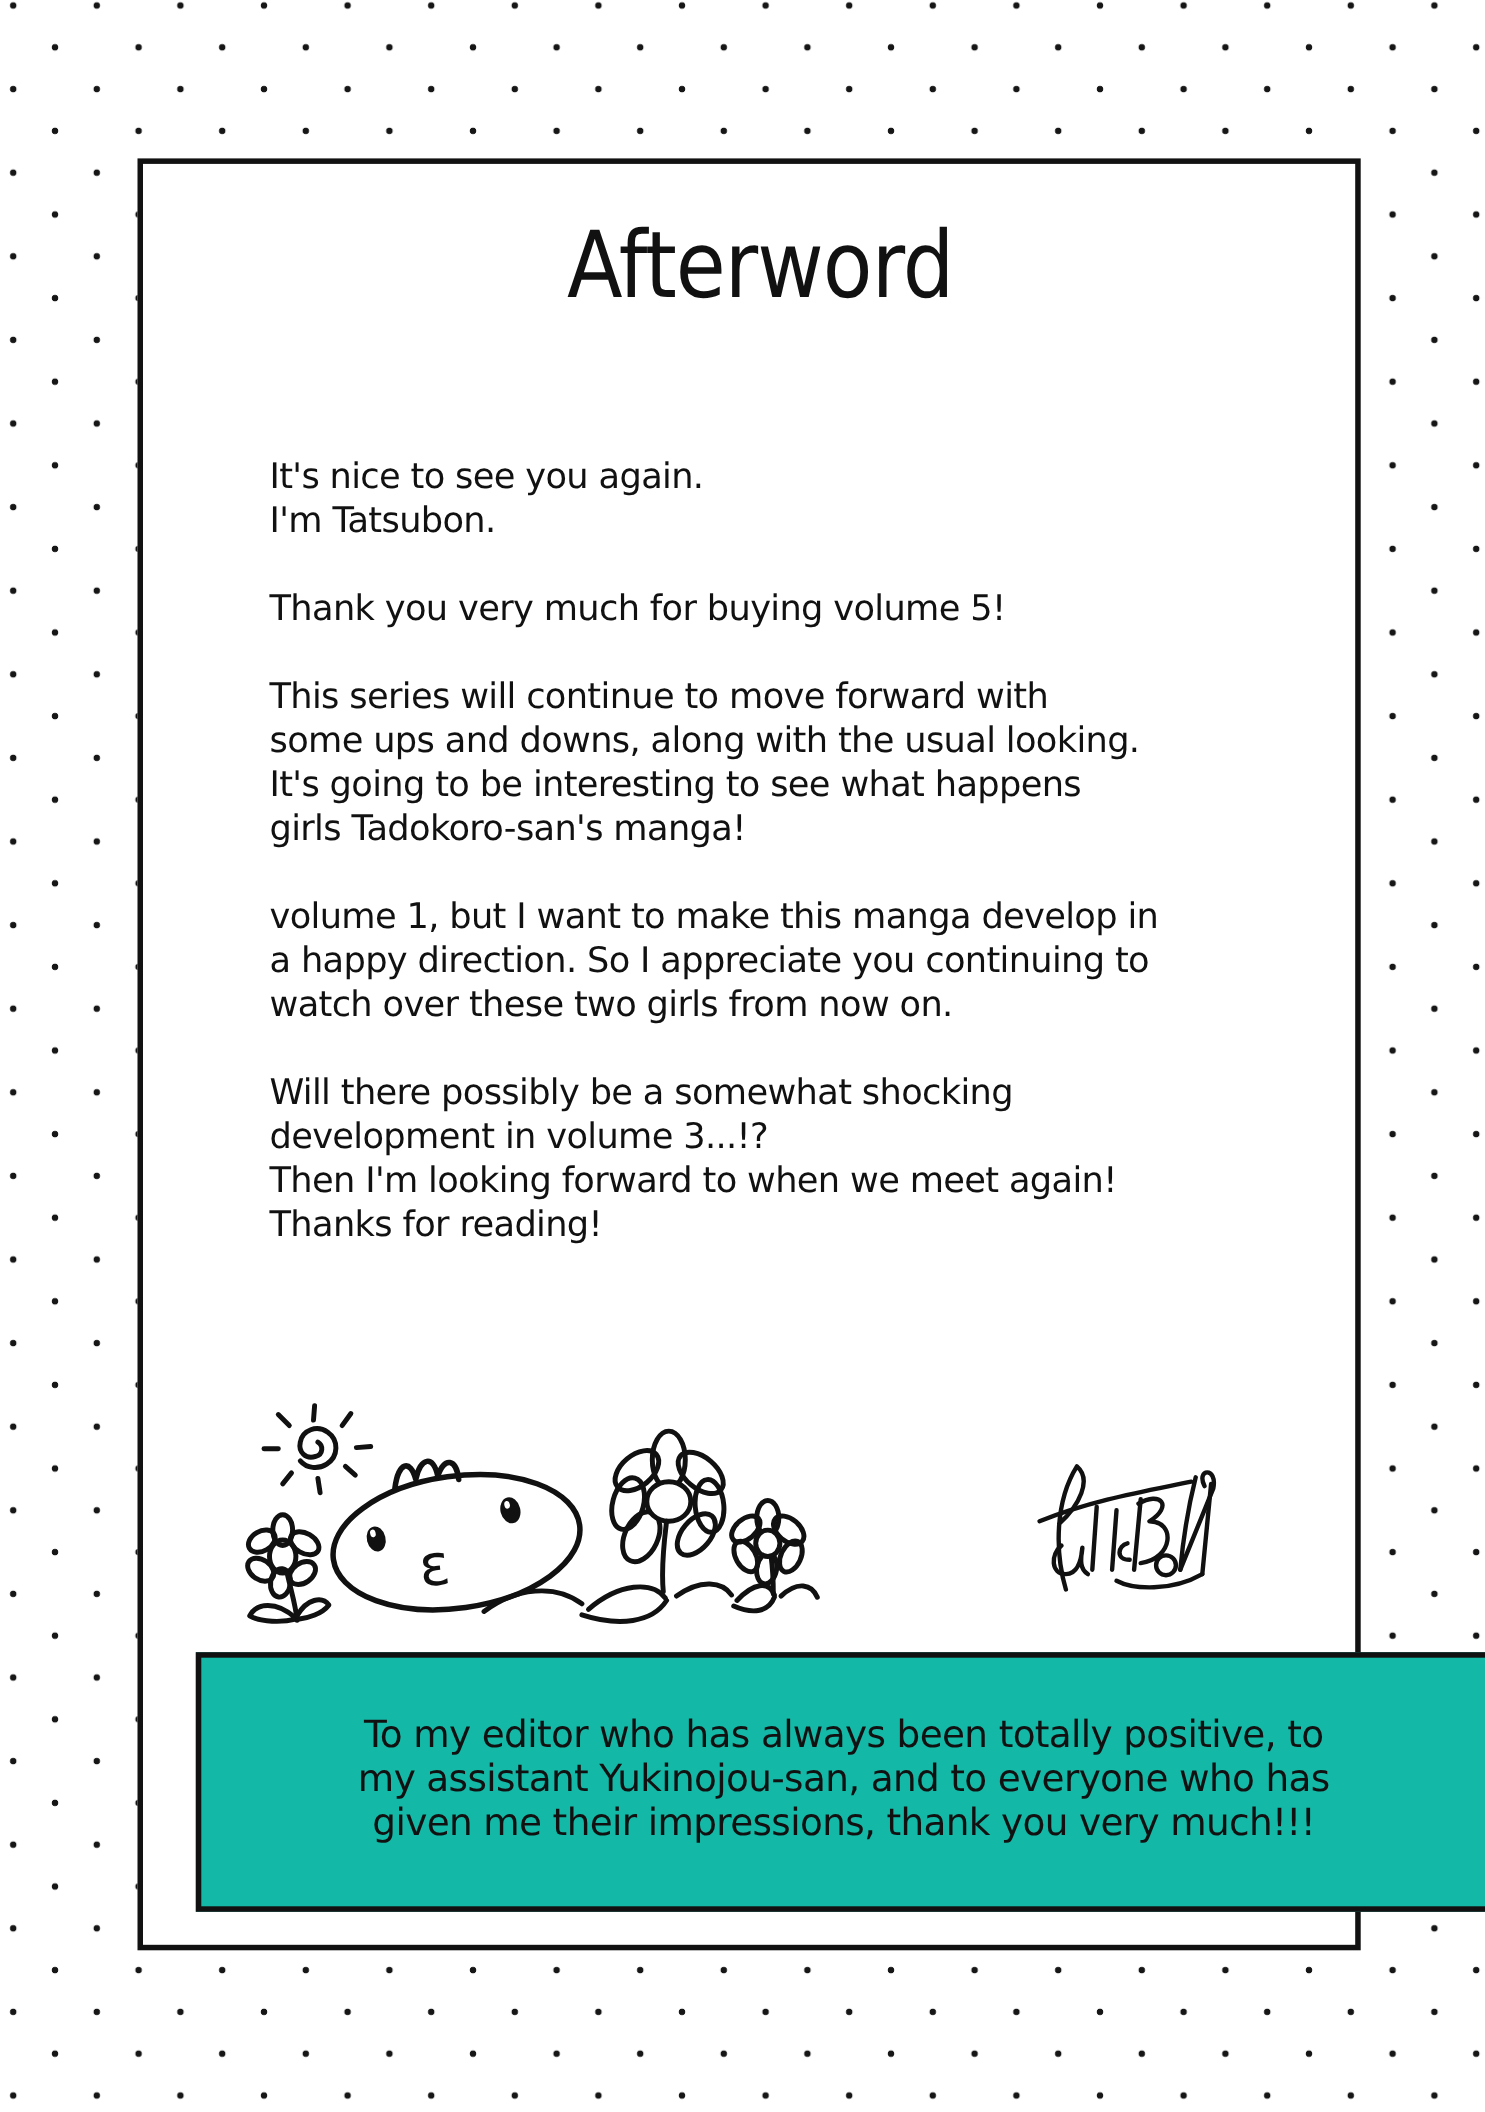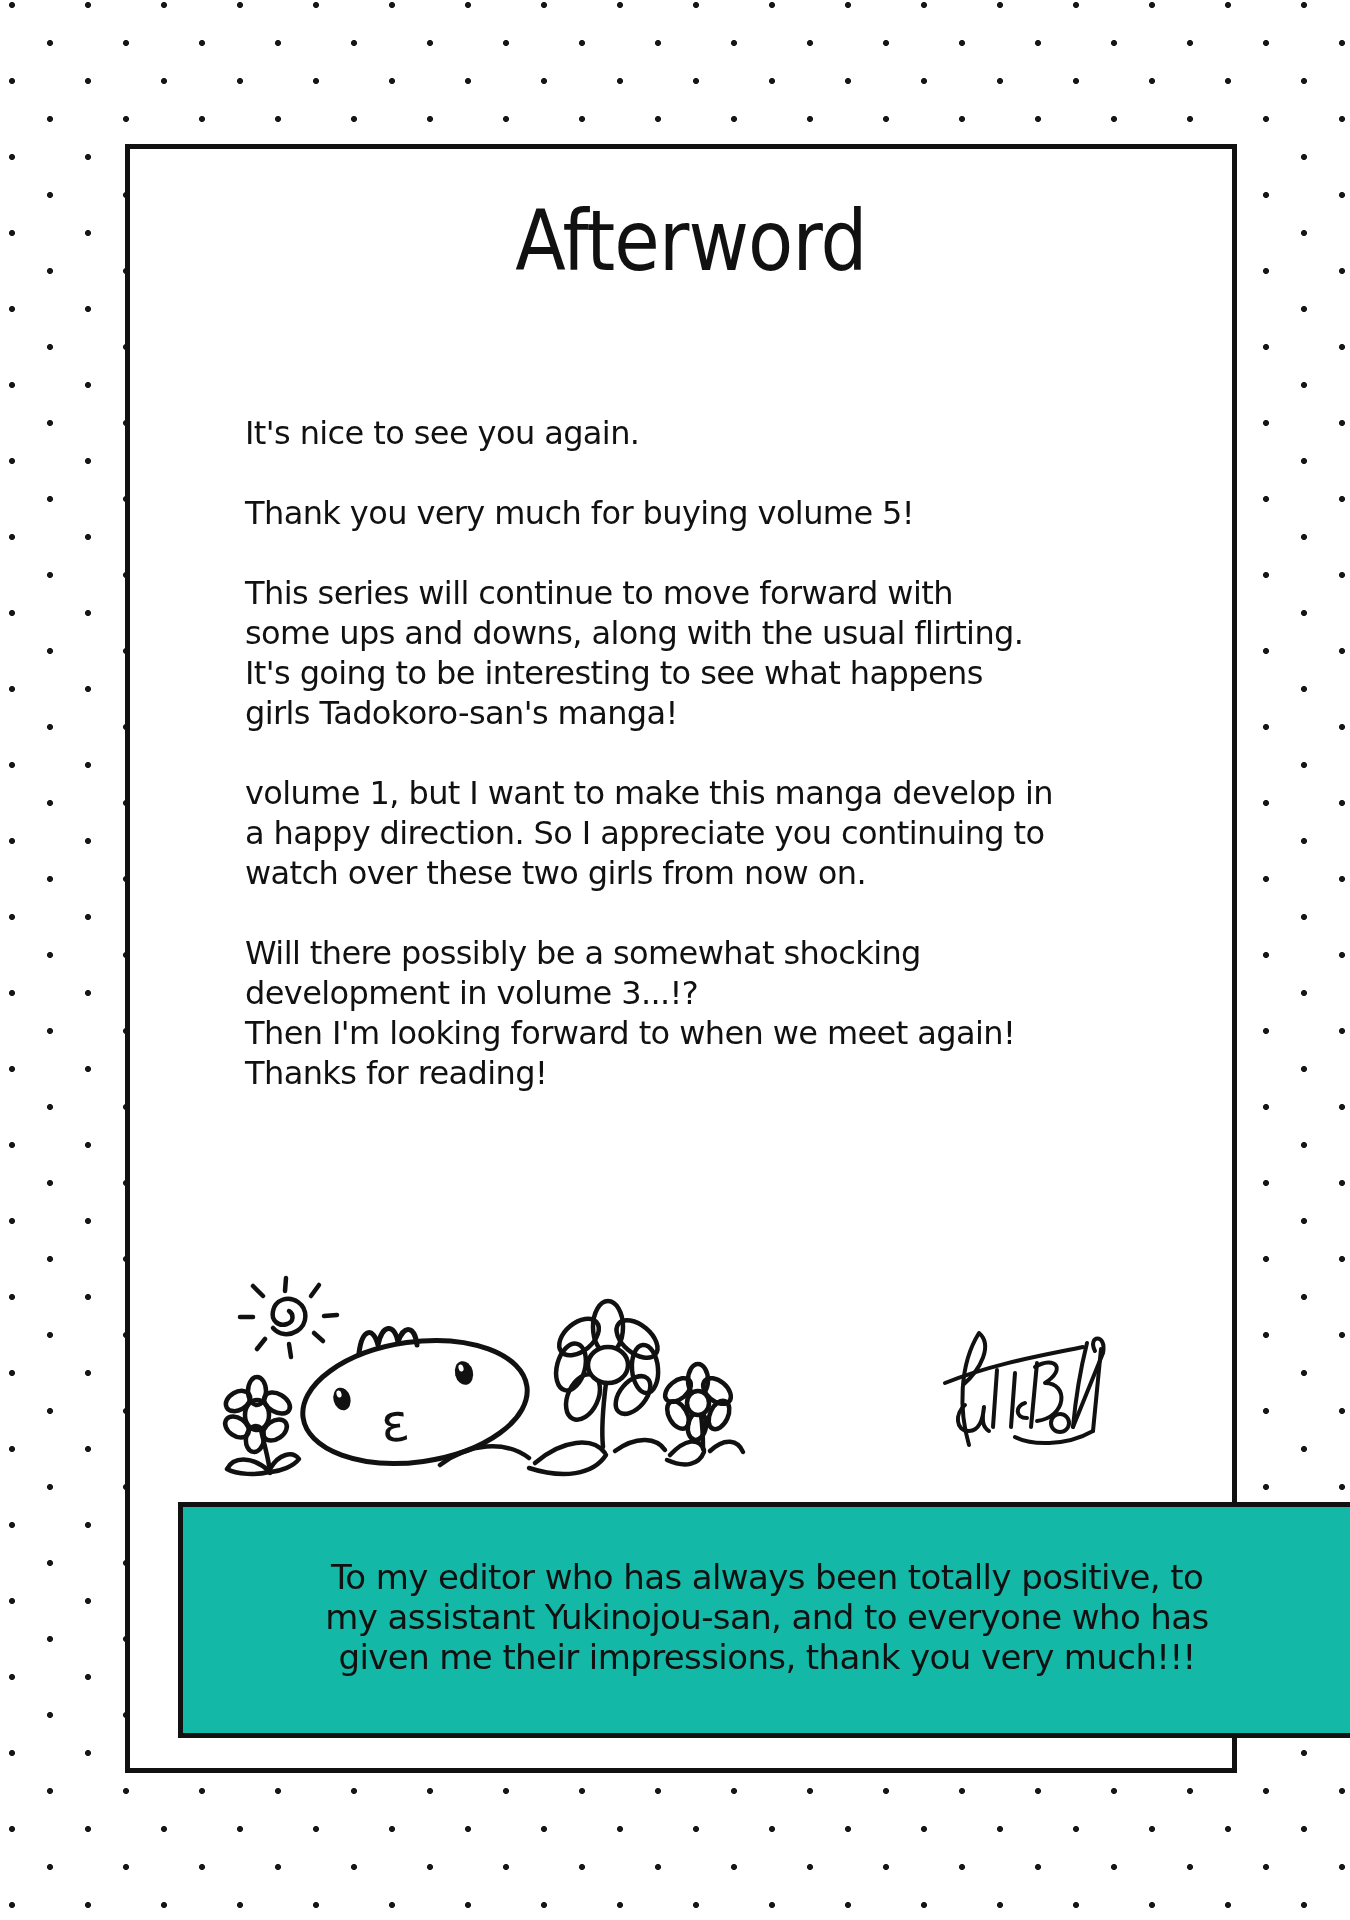--- a/index.html
+++ b/index.html
@@ -49,27 +49,28 @@
 
 <div class="dots"></div>
 
 <div class="main-box">
 
   <div class="title">Afterword</div>
 
   <div class="body-text">
     <div class="para">
       <div class="line">It's nice to see you again.</div>
+      <div class="line">I'm Tatsubon.</div>
     </div>
     <div class="para">
       <div class="line">Thank you very much for buying volume 5!</div>
     </div>
     <div class="para">
       <div class="line">This series will continue to move forward with</div>
-      <div class="line">some ups and downs, along with the usual flirting.</div>
+      <div class="line">some ups and downs, along with the usual looking.</div>
       <div class="line">It's going to be interesting to see what happens</div>
       <div class="line">girls Tadokoro-san's manga!</div>
     </div>
     <div class="para">
       <div class="line">volume 1, but I want to make this manga develop in</div>
       <div class="line">a happy direction. So I appreciate you continuing to</div>
       <div class="line">watch over these two girls from now on.</div>
     </div>
     <div class="para">
       <div class="line">Will there possibly be a somewhat shocking</div>

